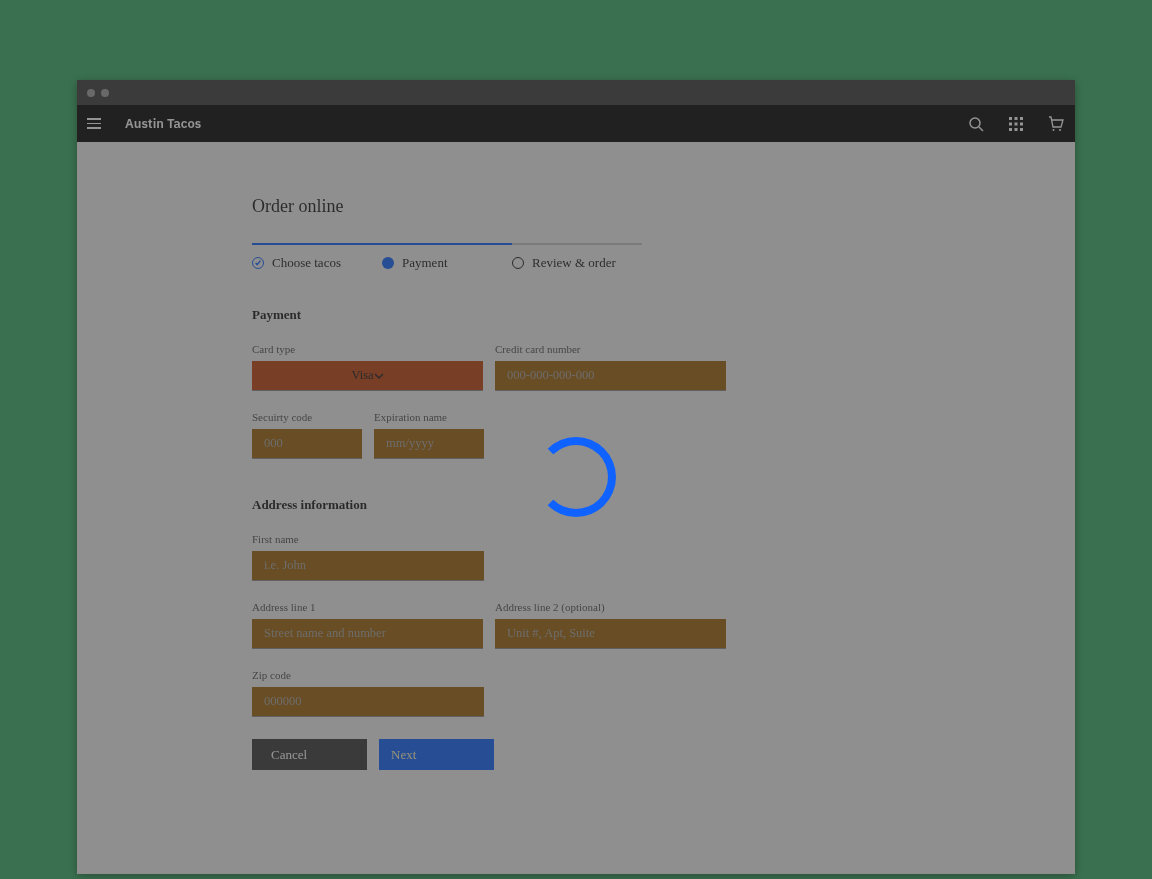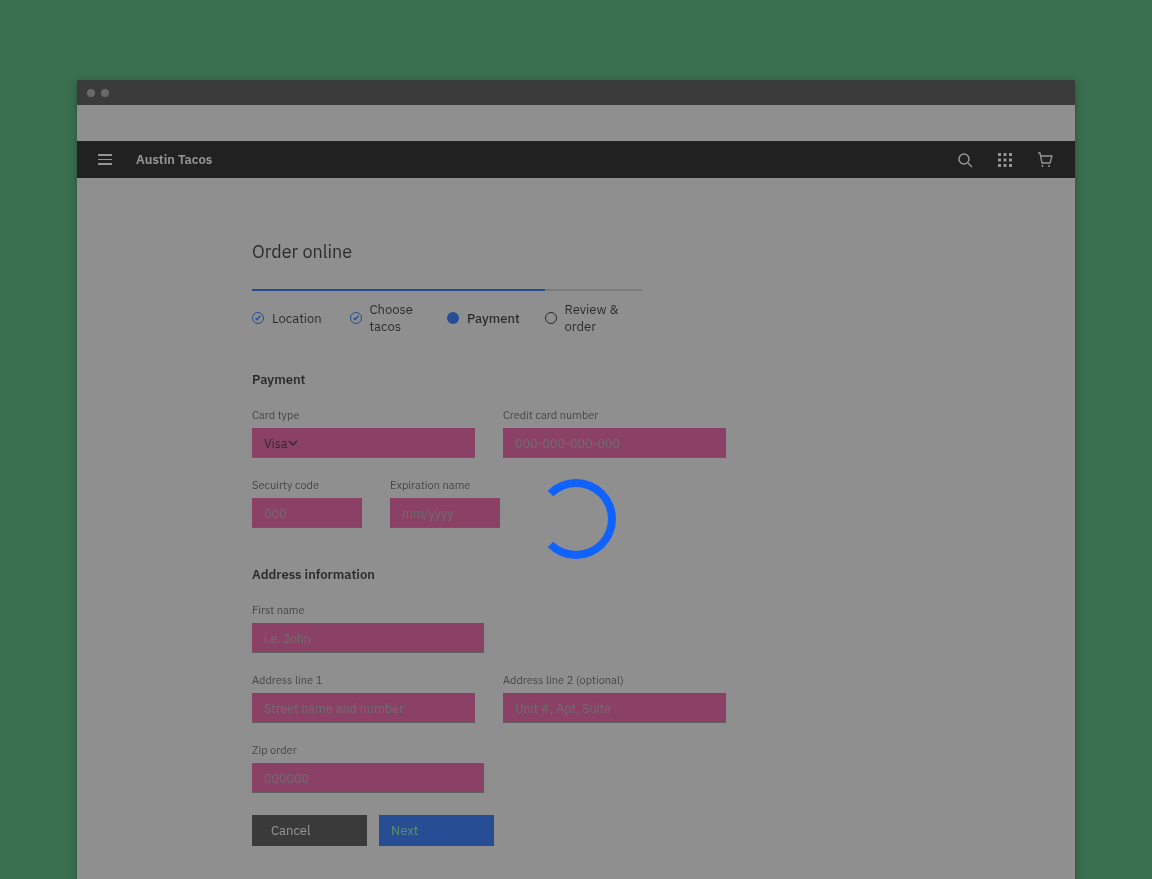--- a/index.html
+++ b/index.html
@@ -27,43 +27,43 @@
     gap: 6px;
   }
   .dot {
     width: 8px; height: 8px; border-radius: 50%; background: #a0a0a0;
   }
   .appbar {
     height: 37px;
     background: #000;
     display: flex;
     align-items: center;
-    padding: 0 21px;
+    padding: 0 10px;
     color: #fff;
-    margin-top: 36px;
   }
   .hamburger {
     width: 20px; height: 20px; display: flex; flex-direction: column; justify-content: center; gap: 3px; cursor: pointer;
     margin-right: 18px;
   }
   .hamburger span { height: 1.5px; background:#fff; width: 14px; }
   .brand { font-size: 13px; font-weight: 600; }
   .appbar-spacer { flex: 1; }
   .appbar-icons { display: flex; gap: 22px; align-items: center; }
   .icon-btn { width: 18px; height: 18px; cursor: pointer; display:flex; align-items:center; justify-content:center; color:#fff;}
   .content {
     padding: 50px 0 100px 0;
     min-height: 694px;
     position: relative;
   }
   .container {
     width: 474px;
-    margin: 12px auto;
+    margin: 4px auto;
     position: relative;
     left: -87px;
+    font-family: Liberation Serif, serif;
   }
   .page-title {
     font-size: 18px;
     font-weight: 400;
     margin-bottom: 24px;
     color: #161616;
   }
   .progress {
     display: flex;
     border-top: 2px solid transparent;
@@ -86,51 +86,51 @@
   .step-ind {
     width: 12px; height: 12px; border-radius: 50%; display:inline-flex; align-items:center; justify-content:center;
     flex-shrink:0;
   }
   .step.done .step-ind { border: 1.5px solid #0f62fe; color:#0f62fe;}
   .step.active .step-ind { background:#0f62fe;}
   .step.future .step-ind { border: 1.5px solid #161616;}
   .section-title {
     font-size: 13px; font-weight: 600; color:#161616; margin-bottom: 20px;
   }
-  .form-row { display: flex; gap: 28px; margin-bottom: 20px;}
+  .form-row { display: flex; gap: 12px; margin-bottom: 20px;}
   .field { display:flex; flex-direction:column; }
   .field.half { width: 232px; }
   .field.small { width: 110px; }
   .field-label { font-size: 11px; color:#525252; margin-bottom: 6px;}
   .input, .select {
     height: 30px;
-    background: #ec4899;
+    background: #a16207;
     border: none;
     border-bottom: 1px solid #8d8d8d;
     padding: 0 12px;
     font-size: 12.5px;
     color: #161616;
     outline: none;
     font-family: inherit;
   }
   .input::placeholder { color: #a8a8a8; }
   .select {
-    display:flex; align-items:center; justify-content:flex-start;
-    cursor: pointer; background:#ec4899;
+    display:flex; align-items:center; justify-content:center;
+    cursor: pointer; background:#c2410c;
   }
   .chevron {
     width: 10px; height: 6px;
   }
   .buttons { display:flex; gap:12px; margin-top: 22px;}
   .btn {
     height: 31px; width: 115px; border:none; cursor:pointer; font-size: 13px;
     display:flex; align-items:center; padding-left: 12px; font-family:inherit;
   }
   .btn-cancel { background:#393939; color:#fff;padding-left:19px;}
-  .btn-next { background:#0f62fe; color:#86efac;}
+  .btn-next { background:#0f62fe; color:#fef9c3;}
   .overlay {
     position:absolute; inset:0; background:rgba(60,60,60,0.55);
     pointer-events:none;
   }
   .spinner-wrap {
     position:absolute; left:50%; top:50%; transform:translate(-50%,-50%);
     width:80px; height:80px;
   }
   .spinner {
     width:80px; height:80px; border:8px solid transparent;
@@ -192,28 +192,20 @@
     <div class="container">
       <h1 class="page-title">Order online</h1>
 
       <div class="progress">
         <div class="step done">
           <span class="step-ind">
             <svg width="8" height="8" viewBox="0 0 10 10" fill="none" stroke="#0f62fe" stroke-width="1.8">
                 <path d="M2 5l2 2 4-5"></path>
               </svg>
           </span>
-          <span>Location</span>
-        </div>
-        <div class="step done">
-          <span class="step-ind">
-            <svg width="8" height="8" viewBox="0 0 10 10" fill="none" stroke="#0f62fe" stroke-width="1.8">
-                <path d="M2 5l2 2 4-5"></path>
-              </svg>
-          </span>
           <span>Choose tacos</span>
         </div>
         <div class="step active">
           <span class="step-ind"></span>
           <span>Payment</span>
         </div>
         <div class="step future">
           <span class="step-ind"></span>
           <span>Review &amp; order</span>
         </div>
@@ -264,21 +256,21 @@
           <input class="input" placeholder="Street name and number" style="">
         </div>
         <div class="field half">
           <label class="field-label">Address line 2 (optional)</label>
           <input class="input" placeholder="Unit #, Apt, Suite" style="">
         </div>
       </div>
 
       <div class="form-row">
         <div class="field half">
-          <label class="field-label">Zip order</label>
+          <label class="field-label">Zip code</label>
           <input class="input" placeholder="000000" style="">
         </div>
       </div>
 
       <div class="buttons">
         <button class="btn btn-cancel">Cancel</button>
         <button class="btn btn-next">Next</button>
       </div>
     </div>
   </div>

